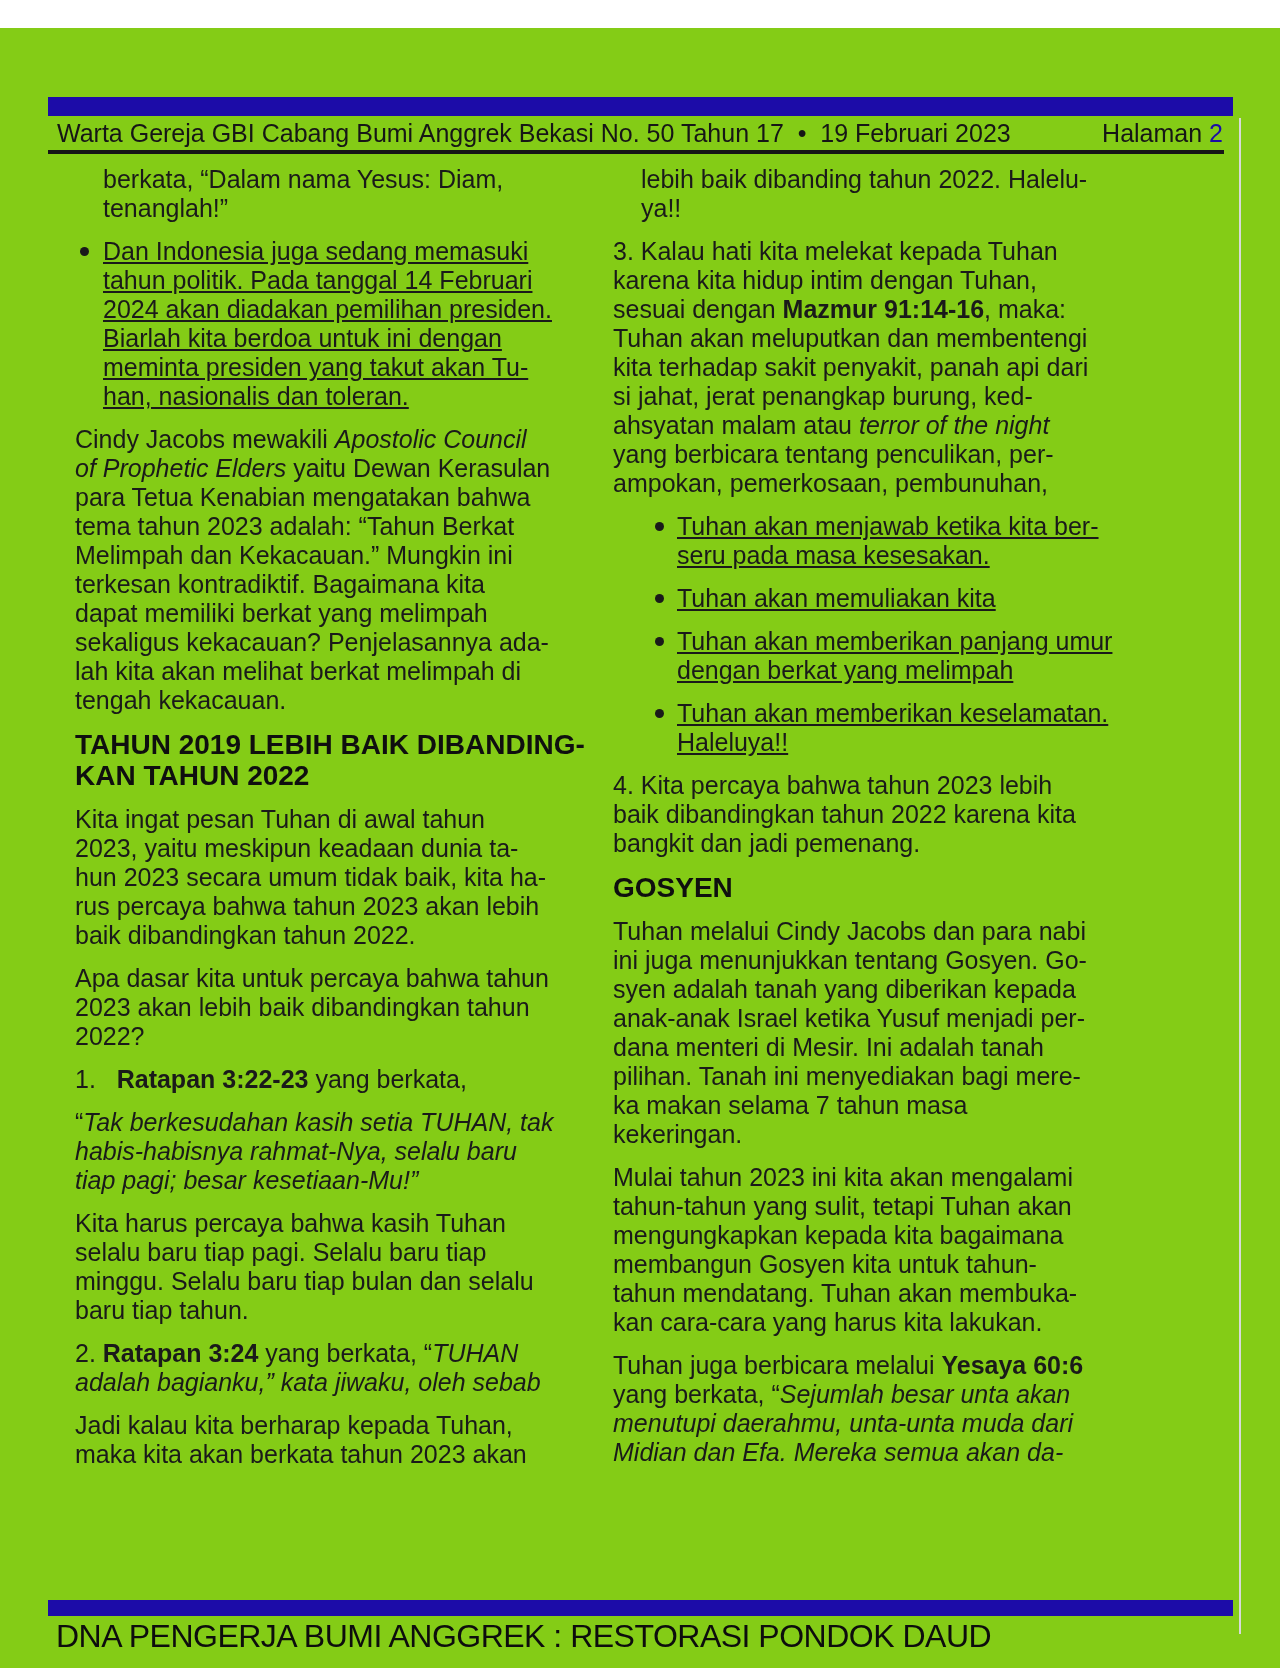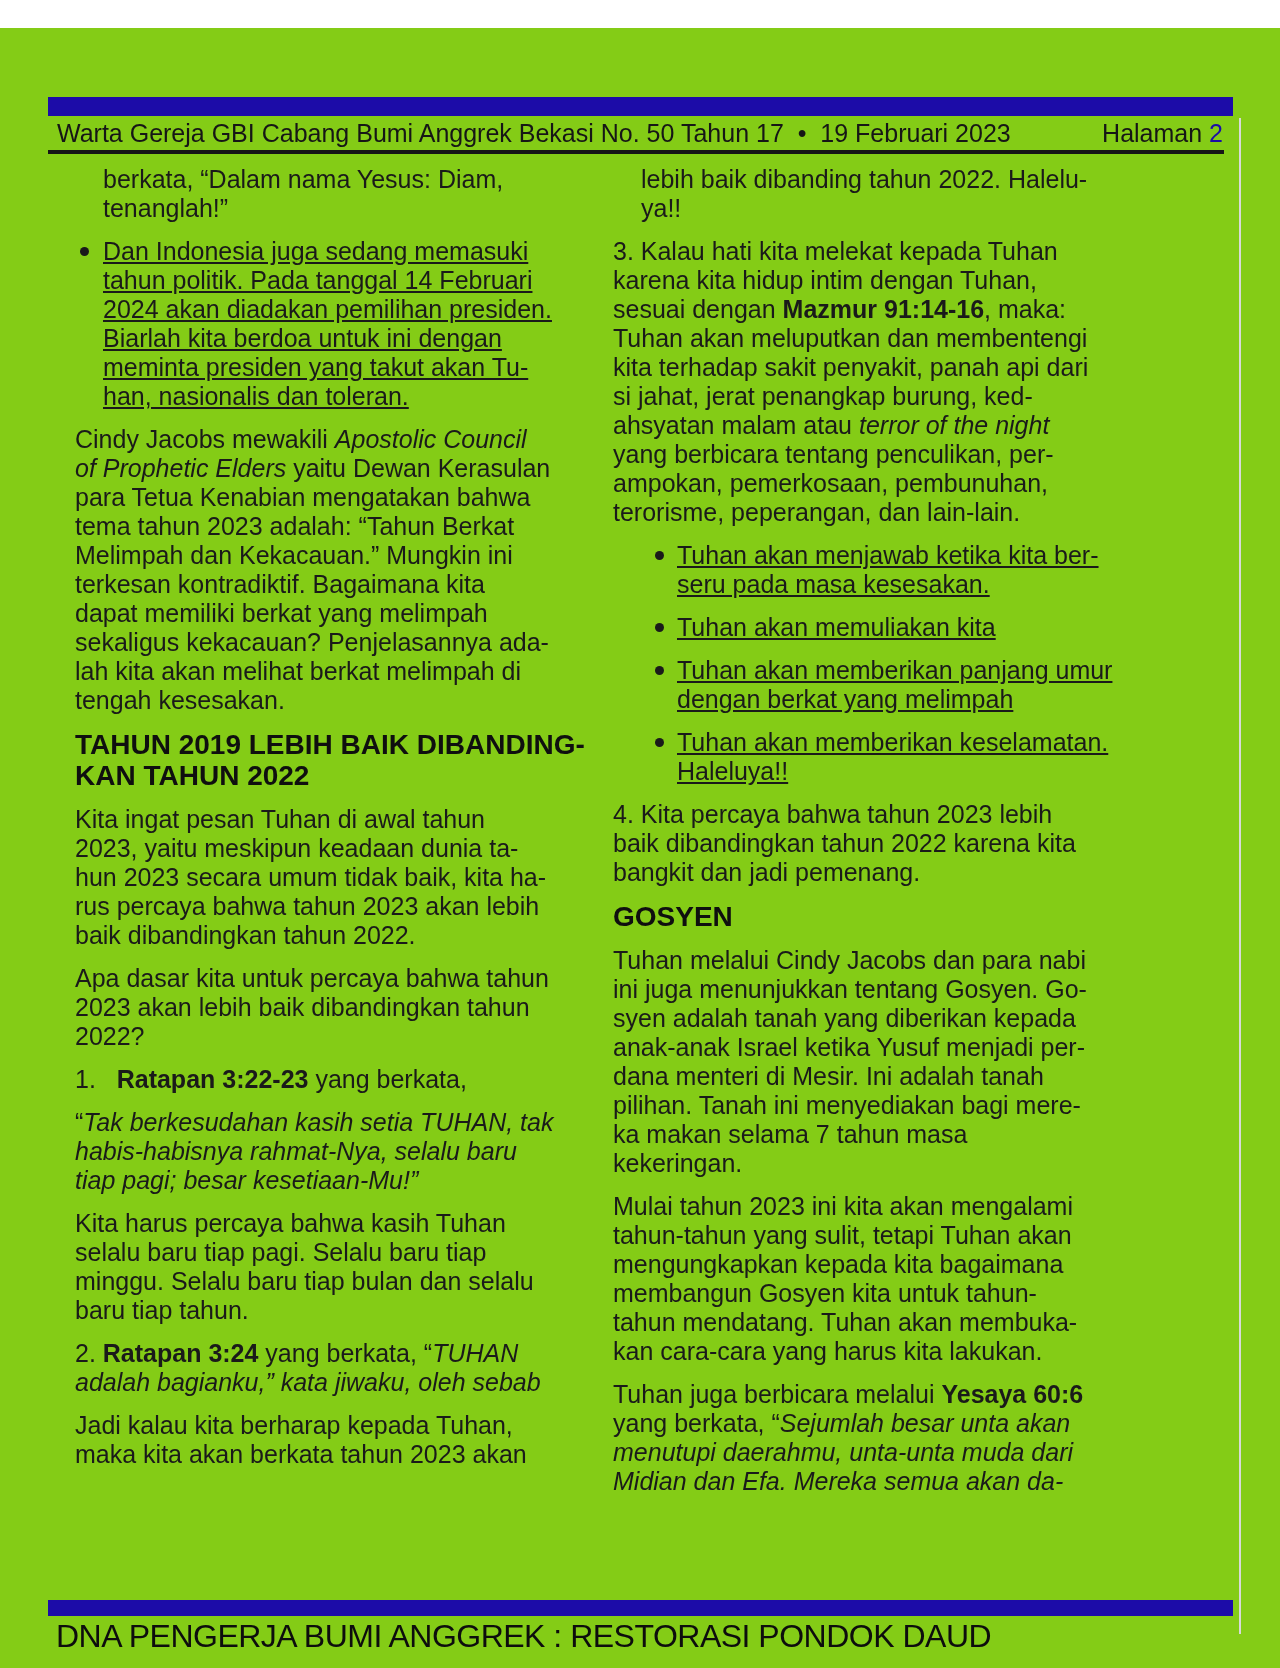--- a/index.html
+++ b/index.html
@@ -70,21 +70,21 @@
       <div class="block para">
         <div class="line"><span class="r-n">Cindy Jacobs mewakili </span><span class="r-i">Apostolic Council</span></div>
         <div class="line"><span class="r-i">of Prophetic Elders</span><span class="r-n"> yaitu Dewan Kerasulan</span></div>
         <div class="line"><span class="r-n">para Tetua Kenabian mengatakan bahwa</span></div>
         <div class="line"><span class="r-n">tema tahun 2023 adalah: “Tahun Berkat</span></div>
         <div class="line"><span class="r-n">Melimpah dan Kekacauan.” Mungkin ini</span></div>
         <div class="line"><span class="r-n">terkesan kontradiktif. Bagaimana kita</span></div>
         <div class="line"><span class="r-n">dapat memiliki berkat yang melimpah</span></div>
         <div class="line"><span class="r-n">sekaligus kekacauan? Penjelasannya ada-</span></div>
         <div class="line"><span class="r-n">lah kita akan melihat berkat melimpah di</span></div>
-        <div class="line"><span class="r-n">tengah kesesakan.</span></div>
+        <div class="line"><span class="r-n">tengah kekacauan.</span></div>
       </div>
       <div class="block heading">
         <div class="line"><span class="r-b">TAHUN 2019 LEBIH BAIK DIBANDING-</span></div>
         <div class="line"><span class="r-b">KAN TAHUN 2022</span></div>
       </div>
       <div class="block para">
         <div class="line"><span class="r-n">Kita ingat pesan Tuhan di awal tahun</span></div>
         <div class="line"><span class="r-n">2023, yaitu meskipun keadaan dunia ta-</span></div>
         <div class="line"><span class="r-n">hun 2023 secara umum tidak baik, kita ha-</span></div>
         <div class="line"><span class="r-n">rus percaya bahwa tahun 2023 akan lebih</span></div>
@@ -126,21 +126,20 @@
       <div class="block para">
         <div class="line"><span class="r-n">3. Kalau hati kita melekat kepada Tuhan</span></div>
         <div class="line"><span class="r-n">karena kita hidup intim dengan Tuhan,</span></div>
         <div class="line"><span class="r-n">sesuai dengan </span><span class="r-b">Mazmur 91:14-16</span><span class="r-n">, maka:</span></div>
         <div class="line"><span class="r-n">Tuhan akan meluputkan dan membentengi</span></div>
         <div class="line"><span class="r-n">kita terhadap sakit penyakit, panah api dari</span></div>
         <div class="line"><span class="r-n">si jahat, jerat penangkap burung, ked-</span></div>
         <div class="line"><span class="r-n">ahsyatan malam atau </span><span class="r-i">terror of the night</span></div>
         <div class="line"><span class="r-n">yang berbicara tentang penculikan, per-</span></div>
         <div class="line"><span class="r-n">ampokan, pemerkosaan, pembunuhan,</span></div>
-        <div class="line"><span class="r-n">terorisme, peperangan, dan lain-lain.</span></div>
       </div>
       <div class="block bullet">
         <span class="dot"></span>
         <div class="line"><span class="r-n">Tuhan akan menjawab ketika kita ber-</span></div>
         <div class="line"><span class="r-n">seru pada masa kesesakan.</span></div>
       </div>
       <div class="block bullet">
         <span class="dot"></span>
         <div class="line"><span class="r-n">Tuhan akan memuliakan kita</span></div>
       </div>

